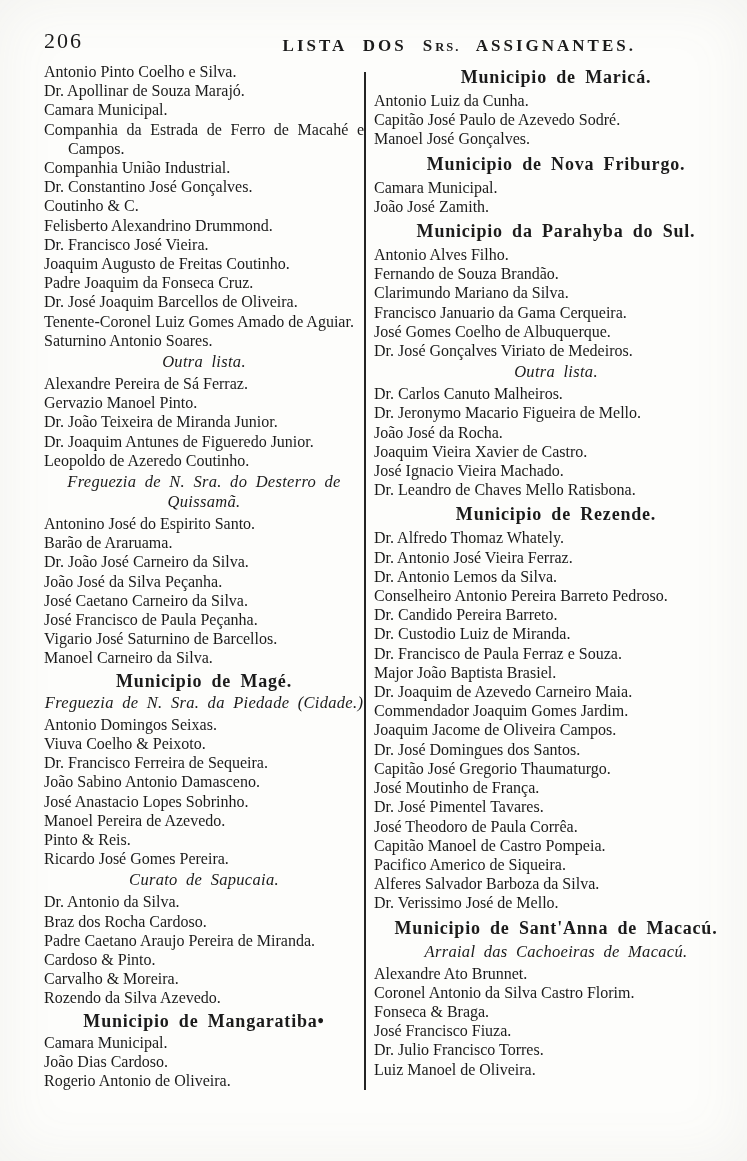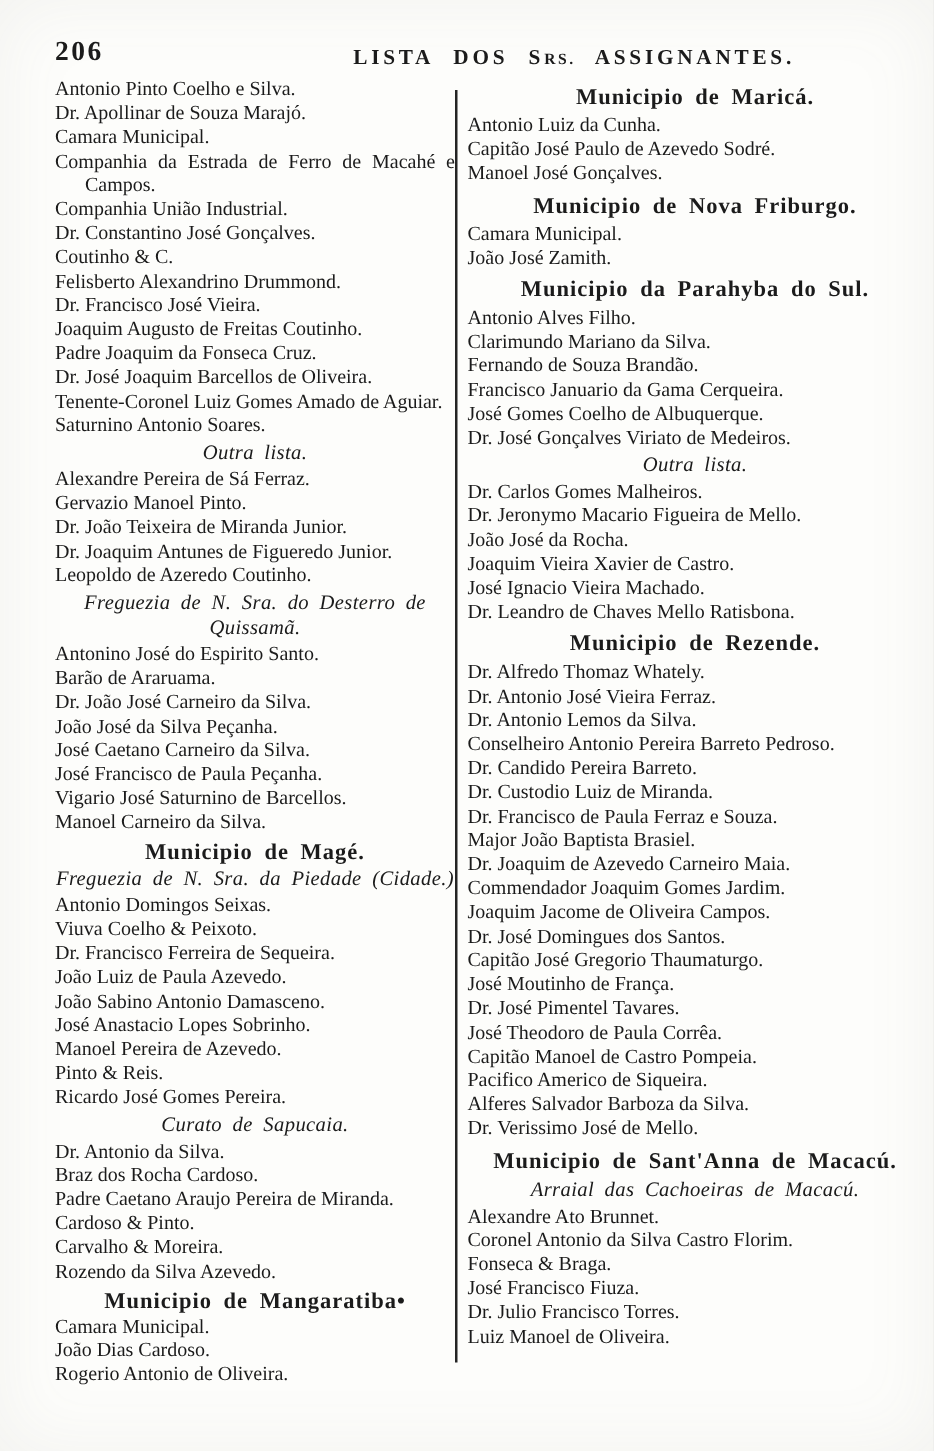--- a/index.html
+++ b/index.html
@@ -12,21 +12,21 @@
     color: #1b1b1b;
     font-family: "Liberation Serif", "DejaVu Serif", serif;
     overflow: hidden;
     box-shadow: inset 0 0 60px rgba(120,115,100,0.08);
   }
   
   .page-number {
     position: absolute;
     left: 44px; top: 28px;
     font-size: 22px;
-    font-weight: bold;
+    font-weight: normal;
     letter-spacing: 2px;
   }
   .running-title {
     position: absolute;
     left: 136px; top: 36px;
     width: 500px;
     text-align: right;
     font-weight: bold;
     font-size: 17px;
     letter-spacing: 3px;
@@ -116,21 +116,20 @@
       <div class="entry">João José da Silva Peçanha.</div>
       <div class="entry">José Caetano Carneiro da Silva.</div>
       <div class="entry">José Francisco de Paula Peçanha.</div>
       <div class="entry">Vigario José Saturnino de Barcellos.</div>
       <div class="entry">Manoel Carneiro da Silva.</div>
       <div class="heading">Municipio de Magé.</div>
       <div class="subheading">Freguezia de N. Sra. da Piedade (Cidade.)</div>
       <div class="entry">Antonio Domingos Seixas.</div>
       <div class="entry">Viuva Coelho &amp; Peixoto.</div>
       <div class="entry">Dr. Francisco Ferreira de Sequeira.</div>
-      <div class="entry">João Luiz de Paula Azevedo.</div>
       <div class="entry">João Sabino Antonio Damasceno.</div>
       <div class="entry">José Anastacio Lopes Sobrinho.</div>
       <div class="entry">Manoel Pereira de Azevedo.</div>
       <div class="entry">Pinto &amp; Reis.</div>
       <div class="entry">Ricardo José Gomes Pereira.</div>
       <div class="subheading">Curato de Sapucaia.</div>
       <div class="entry">Dr. Antonio da Silva.</div>
       <div class="entry">Braz dos Rocha Cardoso.</div>
       <div class="entry">Padre Caetano Araujo Pereira de Miranda.</div>
       <div class="entry">Cardoso &amp; Pinto.</div>
@@ -144,27 +143,27 @@
   <div class="col col-right">
       <div class="heading">Municipio de Maricá.</div>
       <div class="entry">Antonio Luiz da Cunha.</div>
       <div class="entry">Capitão José Paulo de Azevedo Sodré.</div>
       <div class="entry">Manoel José Gonçalves.</div>
       <div class="heading">Municipio de Nova Friburgo.</div>
       <div class="entry">Camara Municipal.</div>
       <div class="entry">João José Zamith.</div>
       <div class="heading">Municipio da Parahyba do Sul.</div>
       <div class="entry">Antonio Alves Filho.</div>
+      <div class="entry">Fernando de Souza Brandão.</div>
       <div class="entry">Clarimundo Mariano da Silva.</div>
-      <div class="entry">Fernando de Souza Brandão.</div>
       <div class="entry">Francisco Januario da Gama Cerqueira.</div>
       <div class="entry">José Gomes Coelho de Albuquerque.</div>
       <div class="entry">Dr. José Gonçalves Viriato de Medeiros.</div>
       <div class="subheading">Outra lista.</div>
-      <div class="entry">Dr. Carlos Gomes Malheiros.</div>
+      <div class="entry">Dr. Carlos Canuto Malheiros.</div>
       <div class="entry">Dr. Jeronymo Macario Figueira de Mello.</div>
       <div class="entry">João José da Rocha.</div>
       <div class="entry">Joaquim Vieira Xavier de Castro.</div>
       <div class="entry">José Ignacio Vieira Machado.</div>
       <div class="entry">Dr. Leandro de Chaves Mello Ratisbona.</div>
       <div class="heading">Municipio de Rezende.</div>
       <div class="entry">Dr. Alfredo Thomaz Whately.</div>
       <div class="entry">Dr. Antonio José Vieira Ferraz.</div>
       <div class="entry">Dr. Antonio Lemos da Silva.</div>
       <div class="entry">Conselheiro Antonio Pereira Barreto Pedroso.</div>

